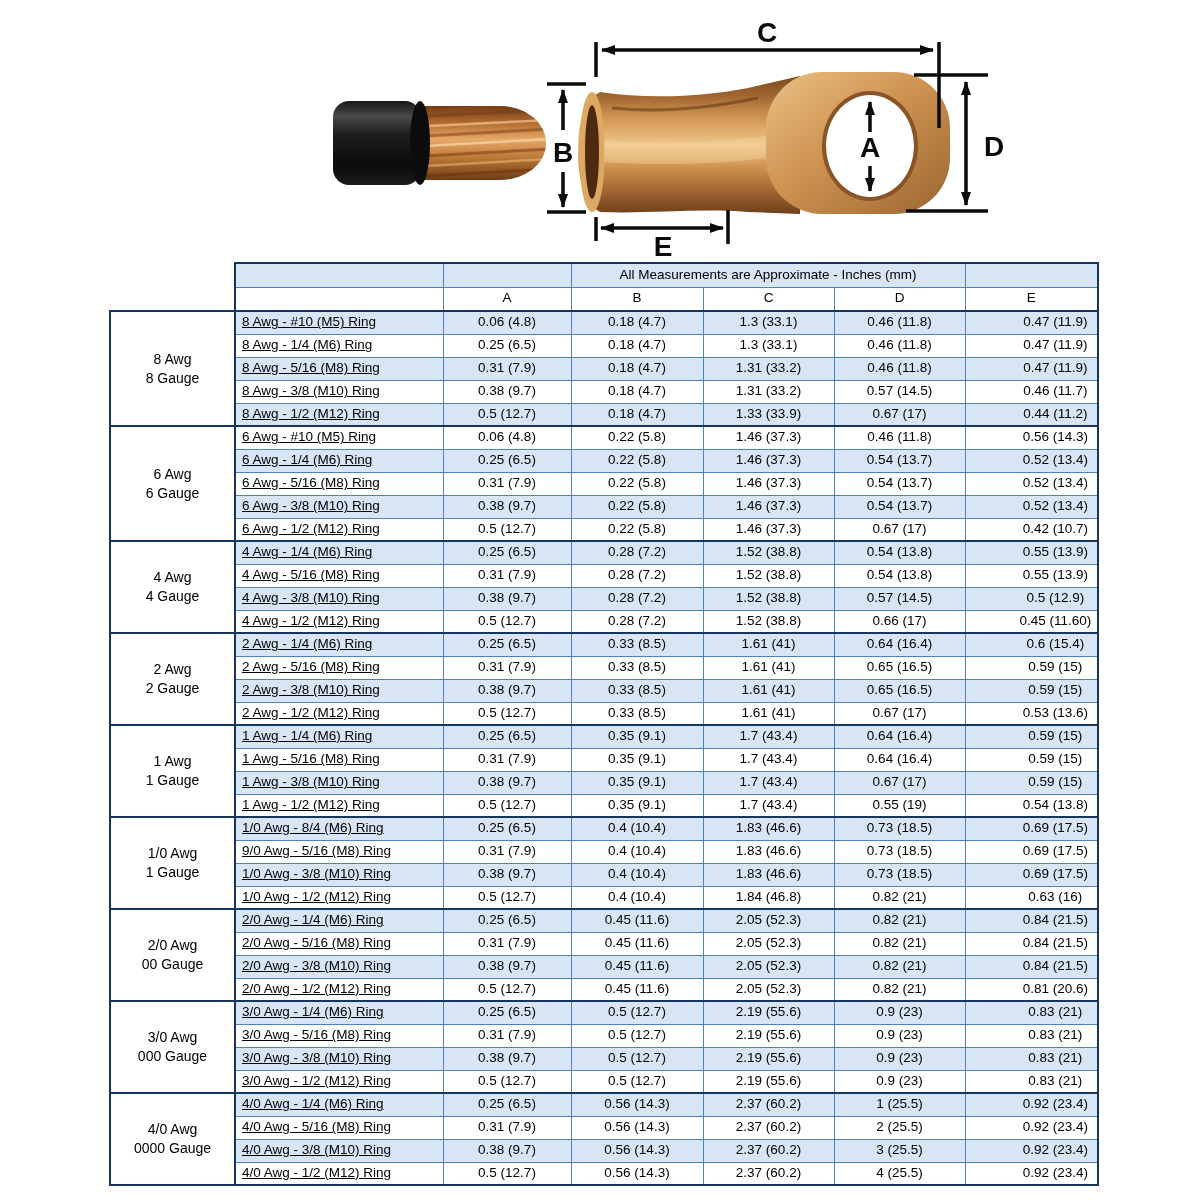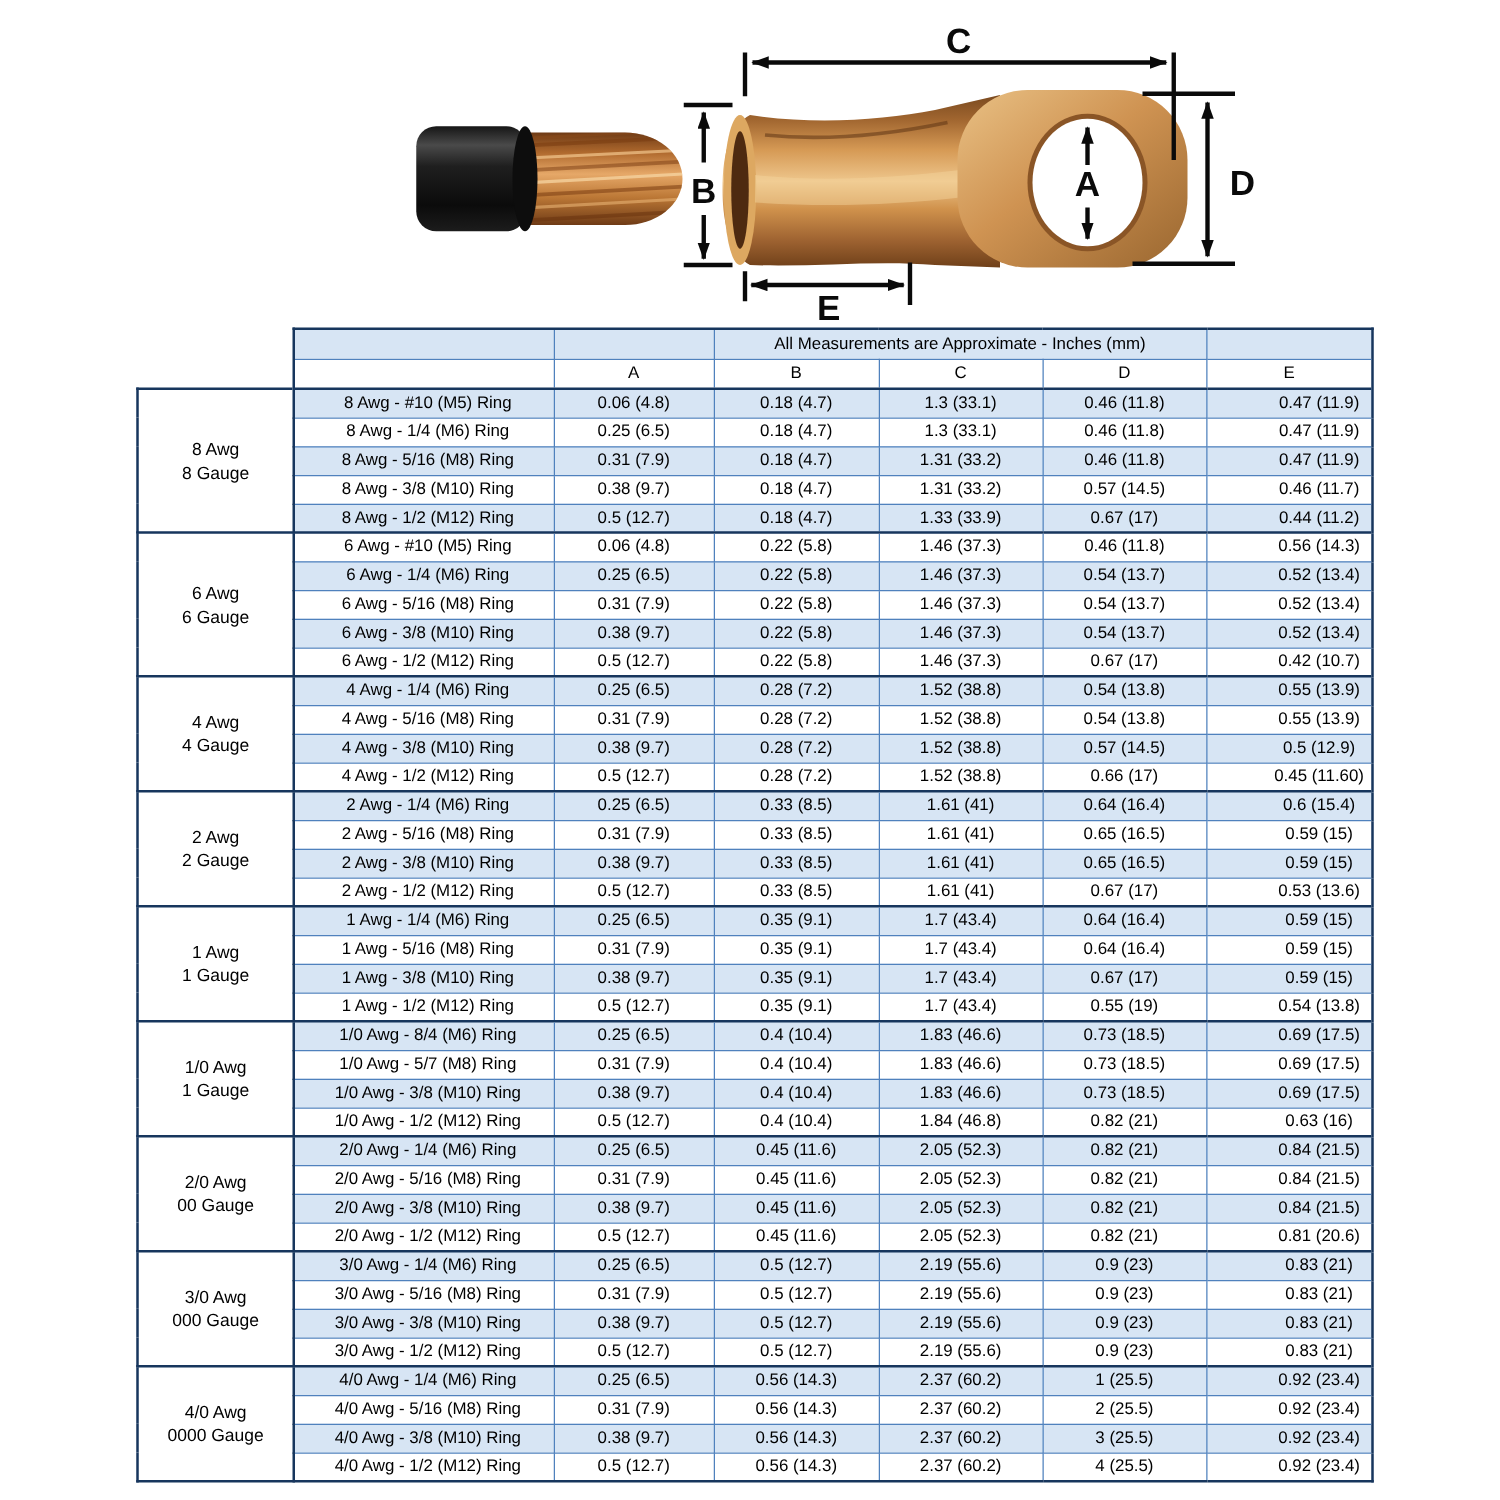--- a/index.html
+++ b/index.html
@@ -14,21 +14,21 @@
   .h1{background:#d7e5f4 !important;border-top:2px solid #17365d !important;}
   .h-left{border-left:2px solid #17365d !important;}
   .h-right{border-right:2px solid #17365d !important;}
   .title-cell{text-align:center;font-size:14.5px;}
   .col-letter{text-align:center;font-size:15px;}
   tr.alt td{background:#d7e5f4;}
   tr.group-start td{border-top:2px solid #17365d;}
   tr.last-row td{border-bottom:2px solid #17365d;}
   td.group-cell{border:2px solid #17365d !important;background:#fff !important;
                 text-align:center;font-weight:normal;font-size:14px;line-height:1.35;}
-  td.label-cell{padding-left:6px;text-align:center;}
+  td.label-cell{padding-left:6px;text-align:left;text-decoration:underline;}
   td.value-cell{text-align:center;}
   td.col-e{border-right:2px solid #17365d !important;padding-left:48px;}
   .dim-label{font-weight:bold;font-size:28px;fill:#0a0a0a;}
 </style>
 </head>
 <body>
 
 <div class="canvas">
 
   <svg class="diagram" viewBox="0 0 1200 262" width="1200" height="262">
@@ -363,21 +363,21 @@
             <div>1 Gauge</div>
           </td>
           <td class="label-cell">1/0 Awg - 8/4 (M6) Ring</td>
           <td class="value-cell">0.25 (6.5)</td>
           <td class="value-cell">0.4 (10.4)</td>
           <td class="value-cell">1.83 (46.6)</td>
           <td class="value-cell">0.73 (18.5)</td>
           <td class="value-cell col-e">0.69 (17.5)</td>
         </tr>
         <tr class="drow plain">
-          <td class="label-cell">1/0 Awg - 5/7 (M8) Ring</td>
+          <td class="label-cell">9/0 Awg - 5/16 (M8) Ring</td>
           <td class="value-cell">0.31 (7.9)</td>
           <td class="value-cell">0.4 (10.4)</td>
           <td class="value-cell">1.83 (46.6)</td>
           <td class="value-cell">0.73 (18.5)</td>
           <td class="value-cell col-e">0.69 (17.5)</td>
         </tr>
         <tr class="drow alt">
           <td class="label-cell">1/0 Awg - 3/8 (M10) Ring</td>
           <td class="value-cell">0.38 (9.7)</td>
           <td class="value-cell">0.4 (10.4)</td>

